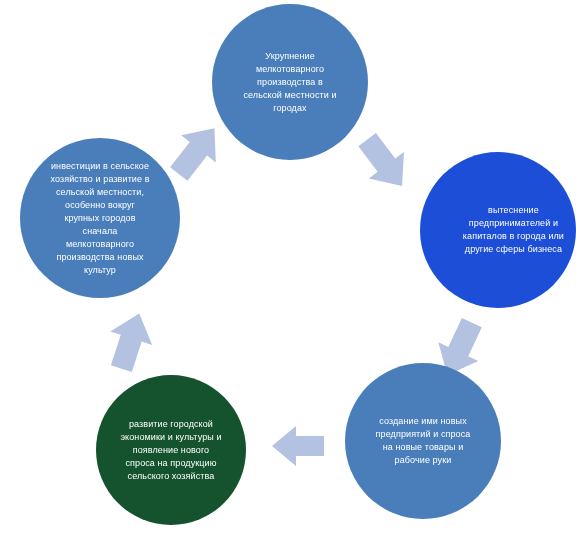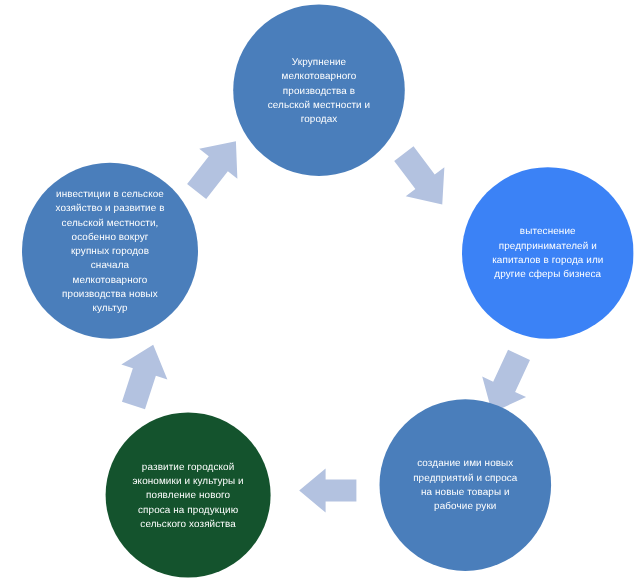--- a/index.html
+++ b/index.html
@@ -34,21 +34,21 @@
     text-align: center;
     white-space: pre-line;
     padding: 0 12px;
     letter-spacing: 0.1px;
   }
   
   #node-top      { left: 212px; top: 4px;   width: 156px; height: 156px; }
   #node-right    { left: 420px; top: 152px; width: 156px; height: 156px; }
   #node-botright { left: 345px; top: 363px; width: 156px; height: 156px; }
   #node-botleft  { left: 96px;  top: 375px; width: 150px; height: 150px; }
-  #node-left     { left: 20px;  top: 148px; width: 160px; height: 160px; }
+  #node-left     { left: 20px;  top: 138px; width: 160px; height: 160px; }
 
   .arrow {
     position: absolute;
     pointer-events: none;
   }
   .arrow svg { display: block; overflow: visible; }
 </style>
 </head>
 <body>
 
@@ -95,21 +95,21 @@
   </div>
 
   <div class="node" id="node-top" style="background: rgb(74, 126, 187);">
     <div class="node-label" style="color: rgb(255, 255, 255);">Укрупнение
 мелкотоварного
 производства в
 сельской местности и
 городах</div>
   </div>
 
-  <div class="node" id="node-right" style="background: #3b82f6;">
+  <div class="node" id="node-right" style="background: #1d4ed8; justify-content: flex-end;">
     <div class="node-label" style="color: rgb(255, 255, 255);">вытеснение
 предпринимателей и
 капиталов в города  или
 другие сферы бизнеса</div>
   </div>
 
   <div class="node" id="node-botright" style="background: rgb(74, 126, 187);">
     <div class="node-label" style="color: rgb(255, 255, 255);">создание ими новых
 предприятий и спроса
 на новые товары и

